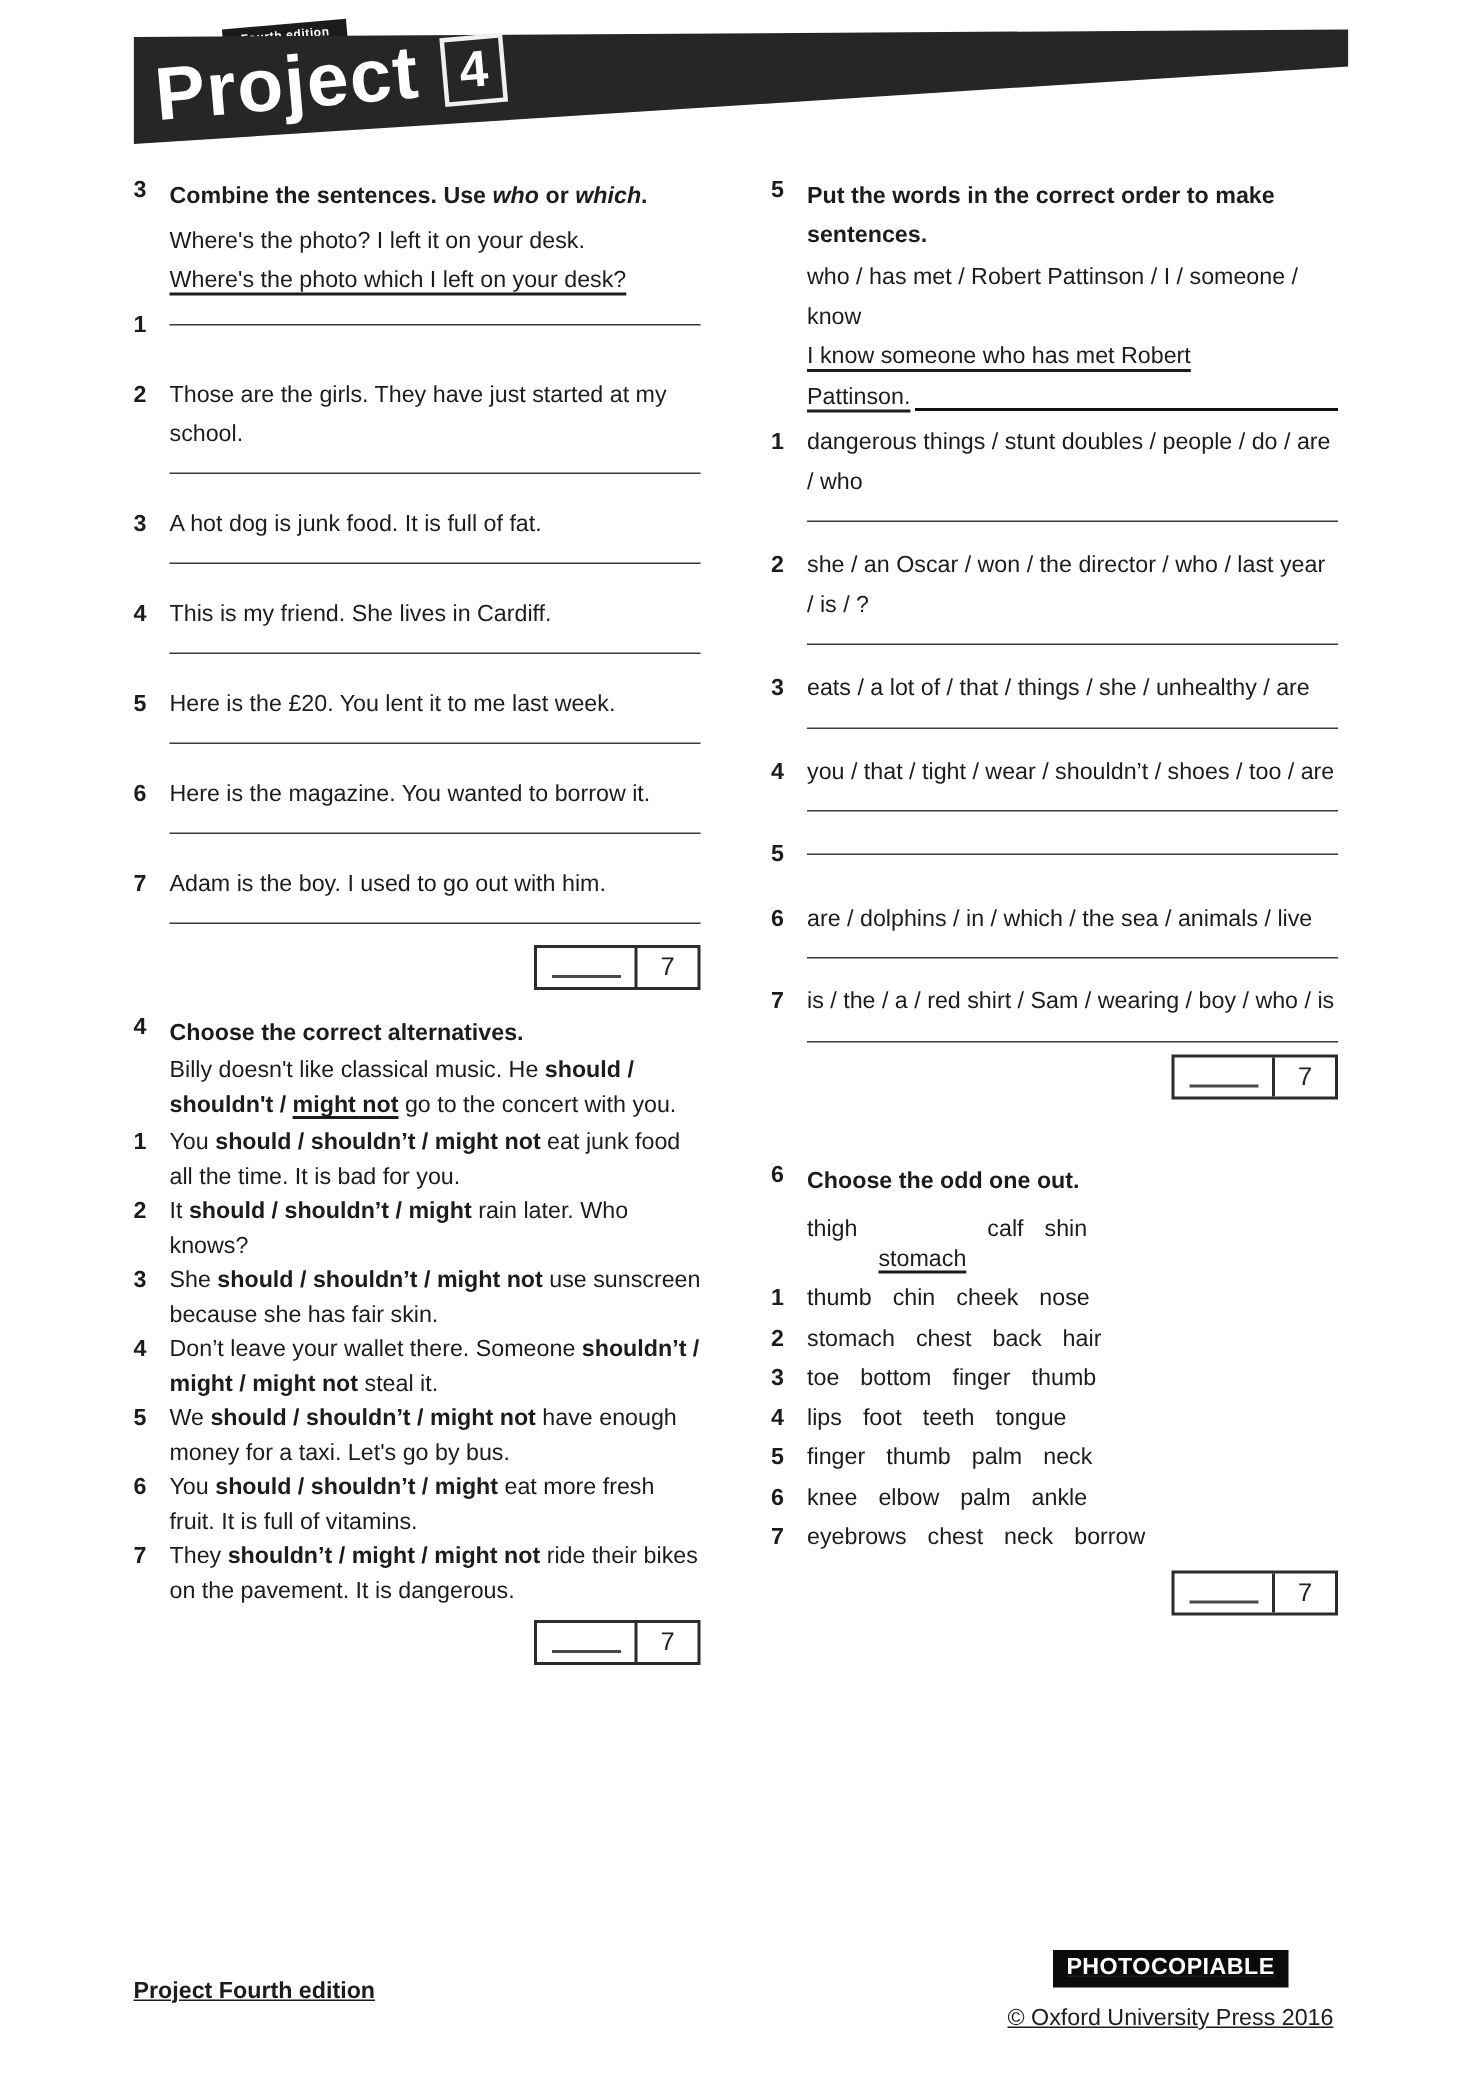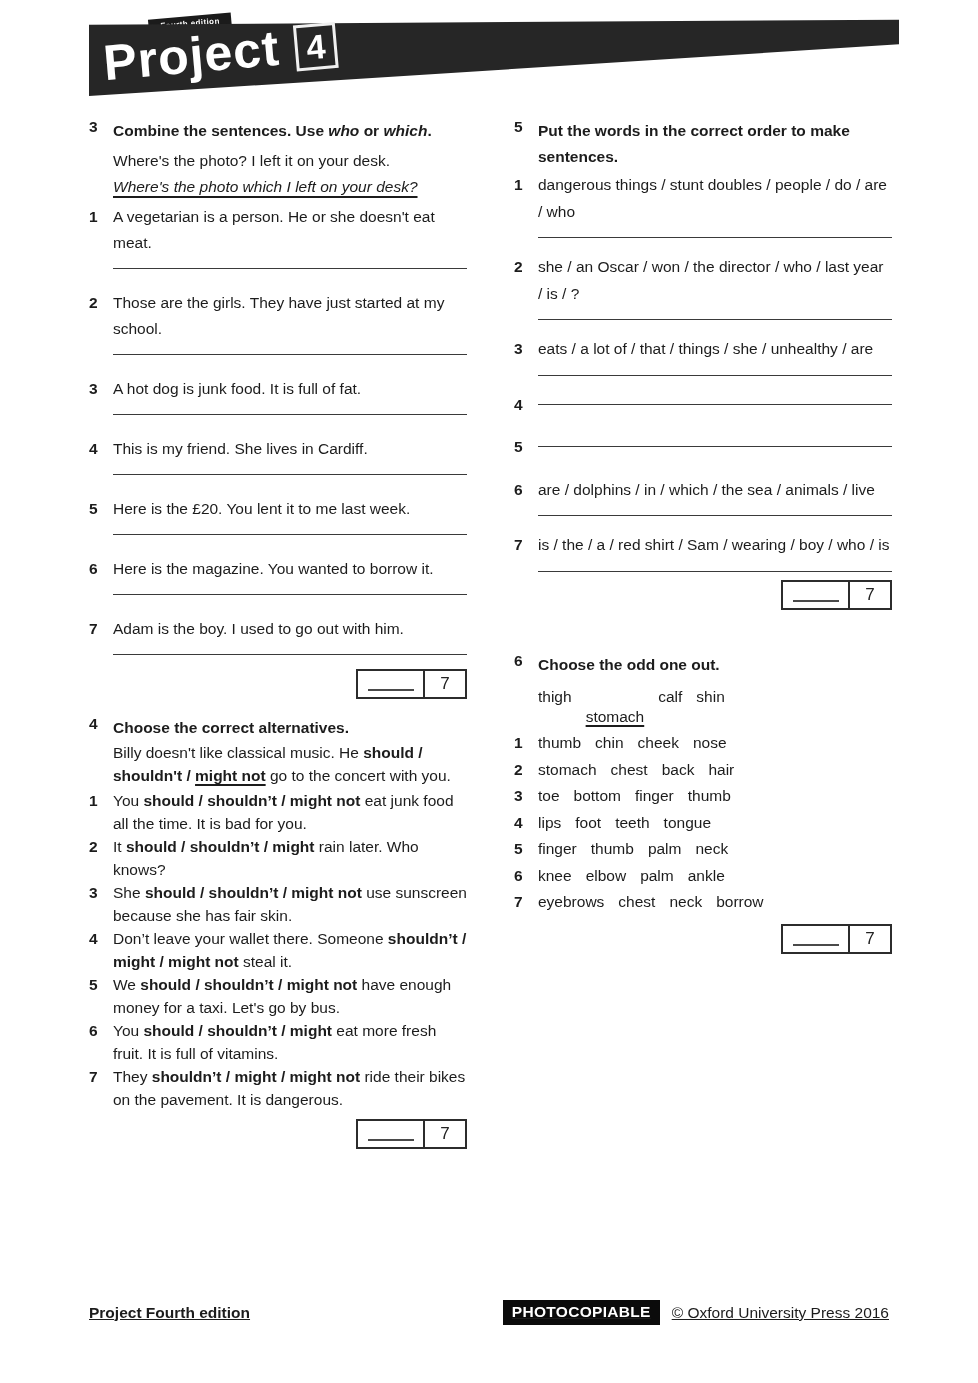--- a/index.html
+++ b/index.html
@@ -44,21 +44,20 @@
   .ex-head { display:flex; }
   .ex-num  { width:24px; flex-shrink:0; font-weight:bold; }
   .ex-title{ flex:1; font-weight:bold; font-size:15.5px; line-height:26px; }
 
   .indent { margin-left:24px; }
   .lh26 { line-height:26px; }
   .lh23 { line-height:23px; }
   .lh265{ line-height:26.5px; }
 
   .example-answer {
-    font-style:italic;
     text-decoration:underline; text-decoration-thickness:1.6px; text-underline-offset:4px;
   }
   .answer-wrap-line { display:flex; }
   .fill-rule { flex:1; border-bottom:2.2px solid #101010; margin:0 0 4px 3px; }
 
   .item { display:flex; }
   .inum { width:24px; flex-shrink:0; font-weight:bold; }
   .ibody{ flex:1; min-width:0; }
   .write-line { border-bottom:1.6px solid #3a3a3a; margin-top:12px; }
 
@@ -86,21 +85,21 @@
 
   .mb4 { margin-bottom:4px; }
   .mb2 { margin-bottom:2px; }
 
   
   .footer {
     position:absolute; left:89px; right:89px; top:1300px;
     display:flex; justify-content:space-between; align-items:center;text-decoration:underline;
   }
   .footer-left { font-weight:bold; font-size:15.5px; }
-  .footer-right { display:flex; align-items:center; gap:12px; }
+  .footer-right { display:flex; align-items:center; gap:12px;flex-direction:column; }
   .badge { background:#0b0b0b; color:#fff; font-weight:bold; padding:3px 9px 4px; letter-spacing:.3px; }
   .copyright { font-size:15.5px; color:#1c1c1c;text-align:center; }
 </style>
 </head>
 <body>
 
 <div class="header-wrap">
   <div class="edition-tab">Fourth edition</div>
   <div class="banner-shape"></div>
   <div class="logo">
@@ -117,21 +116,20 @@
       <h2 class="ex-title"><span>Combine the sentences. Use </span><span class="s-i">who</span><span> or </span><span class="s-i">which</span><span>.</span></h2>
     </div>
     <div class="indent lh26 mb4">
       <div>Where's the photo? I left it on your desk.</div>
       <div class="example-answer">Where's the photo which I left on your desk?</div>
     </div>
     <div class="ex3-items">
       <div class="item lh26">
         <span class="inum">1</span>
         <div class="ibody">
-            <div>A vegetarian is a person. He or she doesn't eat meat.</div>
           <div class="write-line"></div>
           </div>
       </div>
       <div class="item lh26">
         <span class="inum">2</span>
         <div class="ibody">
             <div>Those are the girls. They have just started at my school.</div>
           <div class="write-line"></div>
           </div>
       </div>
@@ -228,20 +226,28 @@
   </section>
 </div>
 
 <div class="col col-right">
 
   <section class="ex5">
     <div class="ex-head mb2">
       <span class="ex-num">5</span>
       <h2 class="ex-title">Put the words in the correct order to make sentences.</h2>
     </div>
+    <div class="indent lh265 mb4">
+      <div>who / has met / Robert Pattinson / I / someone / know</div>
+      <div class="example-answer">I know someone who has met Robert</div>
+      <div class="answer-wrap-line">
+        <span class="example-answer">Pattinson.</span>
+        <span class="fill-rule"></span>
+      </div>
+    </div>
     <div class="ex5-items">
       <div class="item lh265">
         <span class="inum">1</span>
         <div class="ibody">
             <div>dangerous things / stunt doubles / people / do / are / who</div>
           <div class="write-line"></div>
           </div>
       </div>
       <div class="item lh265">
         <span class="inum">2</span>
@@ -253,20 +259,21 @@
       <div class="item lh265">
         <span class="inum">3</span>
         <div class="ibody">
             <div>eats / a lot of / that / things / she / unhealthy / are</div>
           <div class="write-line"></div>
           </div>
       </div>
       <div class="item lh265">
         <span class="inum">4</span>
         <div class="ibody">
+            <div>you / that / tight / wear / shouldn’t / shoes / too / are</div>
           <div class="write-line"></div>
           </div>
       </div>
       <div class="item lh265">
         <span class="inum">5</span>
         <div class="ibody">
           <div class="write-line"></div>
           </div>
       </div>
       <div class="item lh265">

